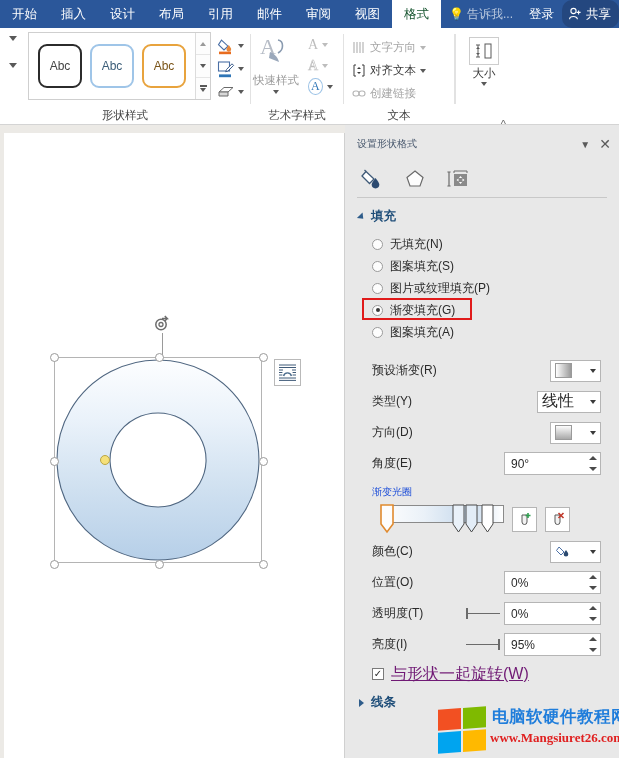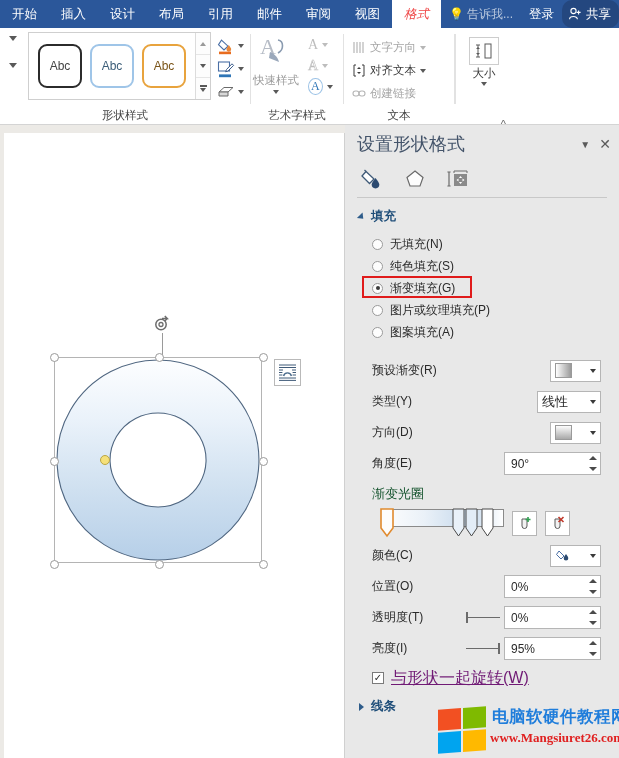--- a/index.html
+++ b/index.html
@@ -15,21 +15,21 @@
   .ribbon-tabs {
     position: absolute; left: 0; top: 0; width: 619px; height: 28px;
     background: #2b579a;
     display: flex; align-items: stretch;
   }
   .rtab {
     color: #ffffff; font-size: 12.5px;
     padding: 0 12px; display: flex; align-items: center;
     white-space: nowrap; cursor: default;
   }
-  .rtab.active { background: #ffffff; color: #ef4444; font-style: italic; }
+  .rtab.active { background: #ffffff; color: #14532d; }
   .rtab-spacer { flex: 1 1 auto; }
   .tellme {
     display: flex; align-items: center; gap: 3px;
     color: #b9c8de; font-size: 12px; padding: 0 8px; white-space: nowrap;
   }
   .bulb { font-size: 12px; color: #d9e2ef; }
   .signin { color: #ffffff; font-size: 12.5px; padding: 0 8px; display:flex; align-items:center; }
   .share {
     color: #ffffff; font-size: 12.5px; padding: 0 8px 0 6px;
     display: flex; align-items: center; gap: 4px;
@@ -158,21 +158,21 @@
   }
 
   
   .pane {
     position: absolute; left: 345px; top: 125px; width: 274px; height: 633px;
     background: #e8e8e8;
   }
   .pane-title-row {
     position: relative; height: 38px; display: flex; align-items: center; padding: 0 8px 0 12px;
   }
-  .pane-title { font-size: 18px; color: #44546a; }
+  .pane-title { font-size: 10px; color: #44546a; }
   .pane-title-btns { margin-left: auto; display: flex; align-items: center; gap: 9px; }
   .pane-caret { font-size: 10px; color: #5a5a5a; }
   .pane-x { font-size: 14px; color: #5a5a5a; line-height: 14px; }
 
   .pane-tabs {
     display: flex; align-items: center; gap: 17px; padding: 2px 0 4px 14px; height: 34px;
   }
   .ptab { width: 26px; height: 24px; display:flex; align-items:center; justify-content:center; position: relative; }
   .ptab.sel::after {
     content: ""; position: absolute; left: 3px; right: 3px; bottom: -5px; height: 0;
@@ -220,37 +220,37 @@
   .swatch-sq {
     width: 17px; height: 15px; border: 1px solid #9a9a9a;
     background: linear-gradient(90deg, #ffffff 0%, #9a9a9a 100%);
   }
   .swatch-sq.vert { background: linear-gradient(180deg, #fdfdfd 0%, #a8a8a8 100%); }
   .btn-caret { width:0;height:0;border-left:3.5px solid transparent;border-right:3.5px solid transparent;border-top:4px solid #3a3a3a; margin-left: auto; }
 
   .combo {
     width: 64px; height: 22px; background: #fff; border: 1px solid #b5b5b5;
     display: flex; align-items: center; padding: 0 4px;
-    font-size: 13px; color: #2a2a2a;
+    font-size: 16px; color: #2a2a2a;
   }
   .spin {
     width: 97px; height: 23px; background: #fff; border: 1px solid #b5b5b5;
     display: flex; align-items: center; padding: 0 0 0 6px;
     font-size: 12px; color: #2a2a2a;
   }
   .spin-btns { margin-left: auto; width: 15px; height: 100%; display: flex; flex-direction: column; }
   .spin-b { flex: 1; display: flex; align-items: center; justify-content: center; }
   .tri-up-k { width:0;height:0;border-left:4px solid transparent;border-right:4px solid transparent;border-bottom:4px solid #4a4a4a; }
   .tri-dn-k { width:0;height:0;border-left:4px solid transparent;border-right:4px solid transparent;border-top:4px solid #4a4a4a; }
 
   .slider { width: 34px; height: 12px; position: relative; margin-right: 4px; }
   .slider-track { position:absolute; left:0; top:5px; width:34px; height:1px; background:#6b6b6b; }
   .slider-knob { position:absolute; top:0; width:2px; height:11px; background:#6b6b6b; }
 
-  .stops-label { font-size: 13px; color: #14532d; padding: 6px 0 3px 27px; }
+  .stops-label { font-size: 10px; color: #1d4ed8; padding: 6px 0 3px 27px; }
   .stops-row { display: flex; align-items: center; padding: 0 16px 0 36px; gap: 8px; }
   .stops-bar-wrap { position: relative; width: 123px; height: 34px; }
   .stops-bar {
     position: absolute; left: 0; top: 3px; width: 123px; height: 18px;
     border: 1px solid #8a8a8a;
     background: linear-gradient(90deg, #fefefe 0%, #eaf1f8 35%, #c6d9ec 72%, #ffffff 100%);
   }
   .stop-h {
     position: absolute; top: 2px; width: 12px; height: 28px;
   }
@@ -565,30 +565,30 @@
       <span class="sec-title">填充</span>
     </div>
 
     <div class="radio-list">
       <div class="radio-row">
         <span class="rdo"></span>
         <span class="rdo-lbl">无填充(N)</span>
       </div>
       <div class="radio-row">
         <span class="rdo"></span>
-        <span class="rdo-lbl">纯色填充(S)</span>
+        <span class="rdo-lbl">图案填充(S)</span>
+      </div>
+      <div class="radio-row">
+        <span class="rdo"></span>
+        <span class="rdo-lbl">图片或纹理填充(P)</span>
       </div>
       <div class="radio-row">
         <span class="rdo on"></span>
         <span class="rdo-lbl">渐变填充(G)</span>
         <span class="hl-box"></span>
-      </div>
-      <div class="radio-row">
-        <span class="rdo"></span>
-        <span class="rdo-lbl">图片或纹理填充(P)</span>
       </div>
       <div class="radio-row">
         <span class="rdo"></span>
         <span class="rdo-lbl">图案填充(A)</span>
       </div>
     </div>
 
     <div style="height:12px;"></div>
 
     <div class="field-row">

